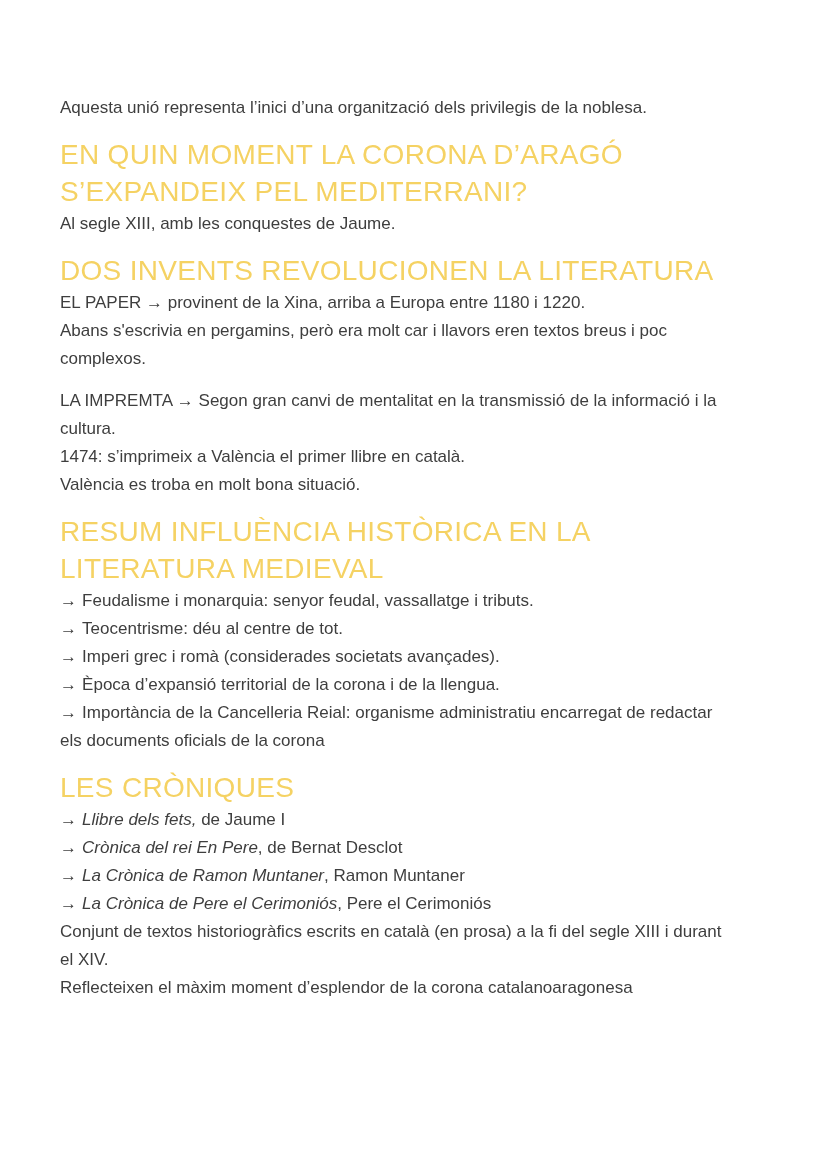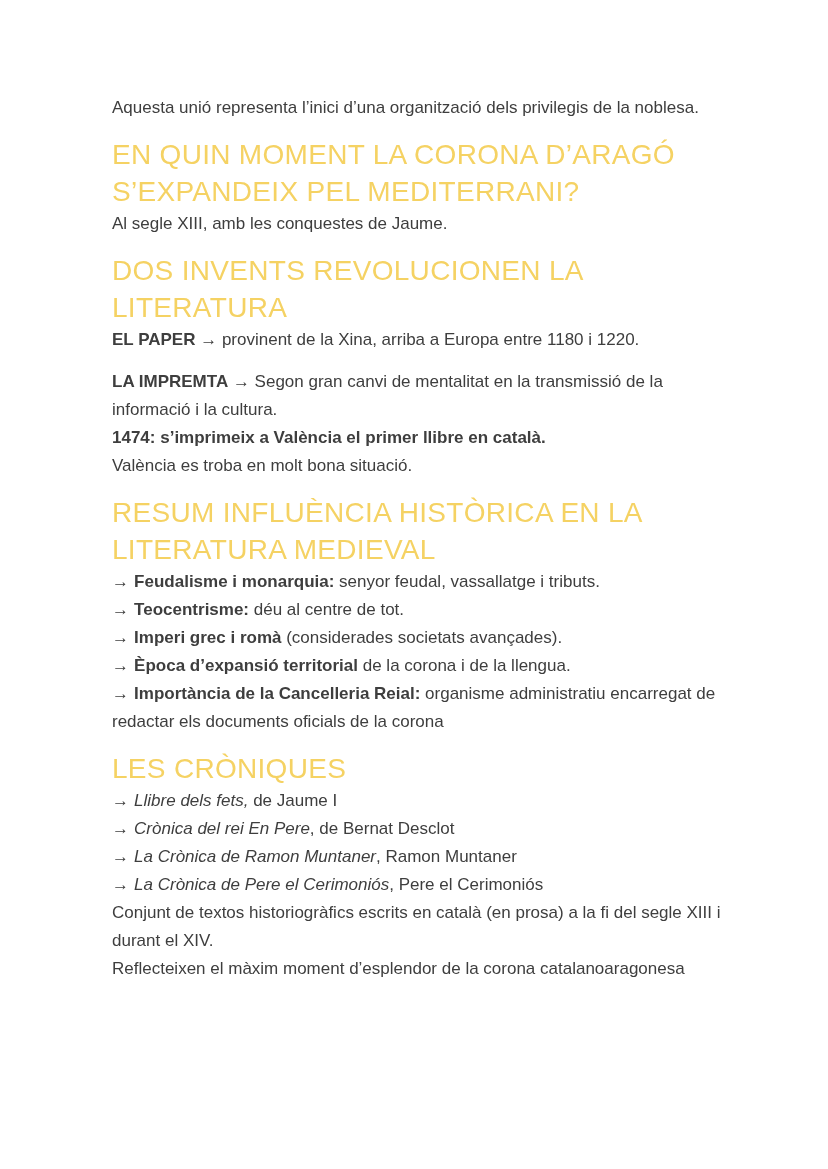--- a/index.html
+++ b/index.html
@@ -2,56 +2,57 @@
 <html style="--heading-color: #f5d263; --body-color: #3e3e3e; --page-bg: #ffffff;"><head>
 <meta charset="utf-8">
 <style>
   html, body { margin: 0; padding: 0; background: #ffffff; }
   .page {
     position: relative;
     width: 828px;
     min-height: 1169px;
     box-sizing: border-box;
     background: var(--page-bg, #ffffff);
-    padding: 94px 96px 60px 112px;
+    padding: 94px 96px 60px 60px;
     font-family: "Liberation Sans", "DejaVu Sans", sans-serif;
     color: var(--body-color, #3e3e3e);
     font-size: 17px;
     line-height: 28px;
     -webkit-font-smoothing: antialiased;
   }
   .para { margin: 0 0 14px 0; }
   .para:last-child { margin-bottom: 0; }
   .heading {
     color: var(--heading-color, #f5d263);
     font-size: 28px;
     line-height: 37px;
     font-weight: 400;
     letter-spacing: 0.3px;
     margin: 4px 0 0 0;
   }
   .line { display: block; }
-  strong { font-weight: 700; }
+  strong { font-weight: 400; }
   .work-title { font-style: italic; }
   .arrow { margin-right: 0.30em; }
   .no-gap { margin-bottom: 0; }
 </style>
 </head>
 <body>
 
 <div class="page">
 
   <p class="para">Aquesta unió representa l’inici d’una organització dels privilegis de la noblesa.</p>
 
   <h2 class="heading">EN QUIN MOMENT LA CORONA D’ARAGÓ S’EXPANDEIX PEL MEDITERRANI?</h2>
   <p class="para">Al segle XIII, amb les conquestes de Jaume.</p>
 
   <h2 class="heading">DOS INVENTS REVOLUCIONEN LA LITERATURA</h2>
   <p class="para">
     <span class="line"><strong>EL PAPER</strong><span> → provinent de la Xina, arriba a Europa entre 1180 i 1220.</span></span>
+    <span class="line">Abans s'escrivia en pergamins, però era molt car i llavors eren textos breus i poc complexos.</span>
   </p>
   <p class="para">
     <span class="line"><strong>LA IMPREMTA</strong><span> → Segon gran canvi de mentalitat en la transmissió de la informació i la cultura.</span></span>
     <strong class="line">1474: s’imprimeix a València el primer llibre en català.</strong>
     <span class="line">València es troba en molt bona situació.</span>
   </p>
 
   <h2 class="heading">RESUM INFLUÈNCIA HISTÒRICA EN LA LITERATURA MEDIEVAL</h2>
   <p class="para">
     <span class="line"><span class="arrow">→</span><strong>Feudalisme i monarquia:</strong><span> senyor feudal, vassallatge i tributs.</span></span>

